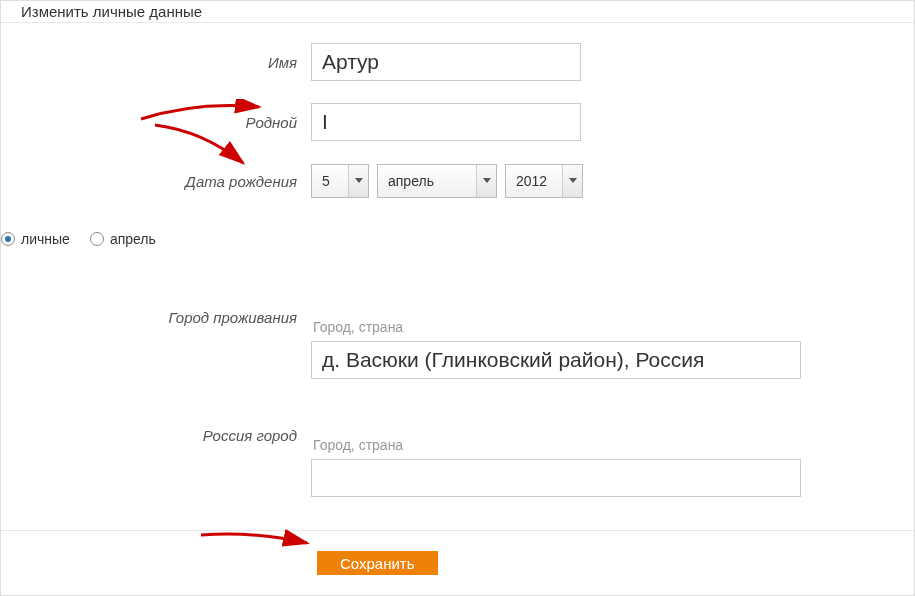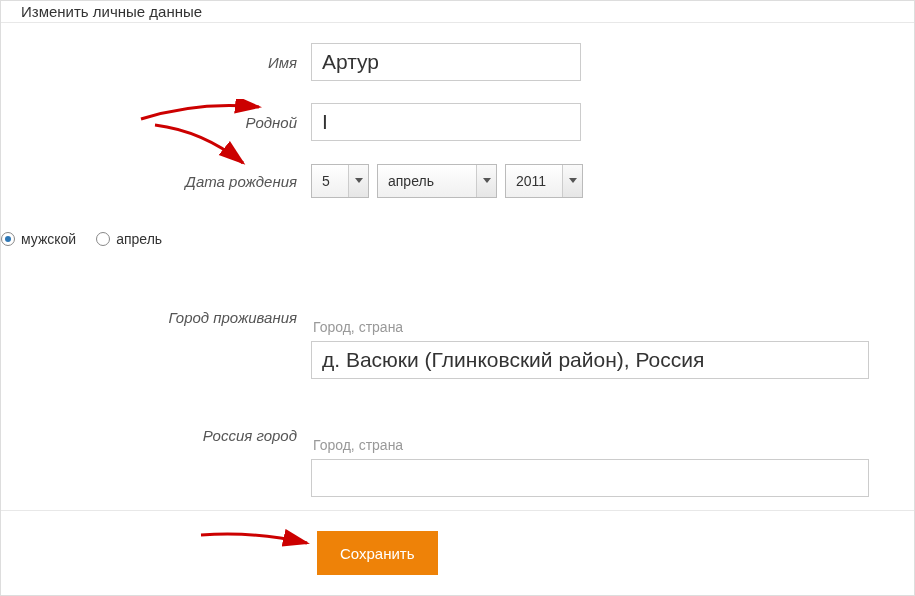--- a/index.html
+++ b/index.html
@@ -70,21 +70,21 @@
     }
     input[type="text"] {
       height: 38px;
       border: 1px solid #ccc;
       padding: 0 10px;
       font-size: 21px;
       color: #333;
       outline: none;
     }
     .input-sm { width: 270px; }
-    .input-lg { width: 558px; }
+    .input-lg { width: 490px; }
     .select {
       display: inline-flex;
       align-items: center;
       justify-content: space-between;
       height: 34px;
       border: 1px solid #bbb;
       background: linear-gradient(#fff, #f0f0f0);
       font-size: 14px;
       color: #333;
       cursor: pointer;
@@ -141,21 +141,21 @@
       left: 0;
       right: 0;
       border-top: 1px solid #e8e8e8;
       padding: 20px 0 20px 316px;
       display: flex;
       gap: 14px;
       align-items: center;
       background: #fff;
     }
     .btn {
-      height: 44px;
+      height: 24px;
       padding: 0 22px;
       border: 1px solid transparent;
       font-size: 15px;
       cursor: pointer;
       display: inline-flex;
       align-items: center;
       justify-content: center;
     }
     .btn-primary {
       background: #ee8208;
@@ -208,36 +208,36 @@
         </div>
         <div class="select sel-month">
           <span class="val">апрель</span>
           <span class="caret">
               <svg width="8" height="6" viewBox="0 0 8 6">
                 <path d="M0 0 L8 0 L4 5 Z" fill="#555"></path>
               </svg>
             </span>
         </div>
         <div class="select sel-year">
-          <span class="val">2011</span>
+          <span class="val">2012</span>
           <span class="caret">
               <svg width="8" height="6" viewBox="0 0 8 6">
                 <path d="M0 0 L8 0 L4 5 Z" fill="#555"></path>
               </svg>
             </span>
         </div>
       </div>
     </div>
 
     <div class="form-row">
       <div class="field">
         <div class="radio-group">
           <label class="radio-item">
             <span class="radio checked"></span>
-            <span>мужской</span>
+            <span>личные</span>
           </label>
           <label class="radio-item">
             <span class="radio"></span>
             <span>апрель</span>
           </label>
         </div>
       </div>
     </div>
 
     <div class="form-row tall">

